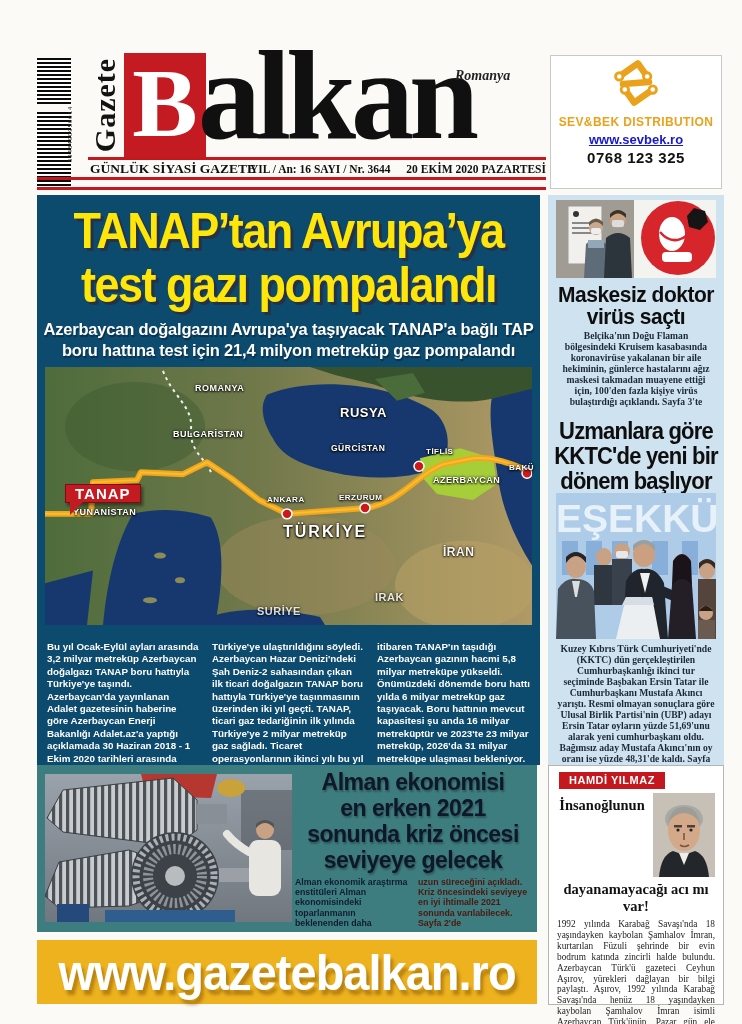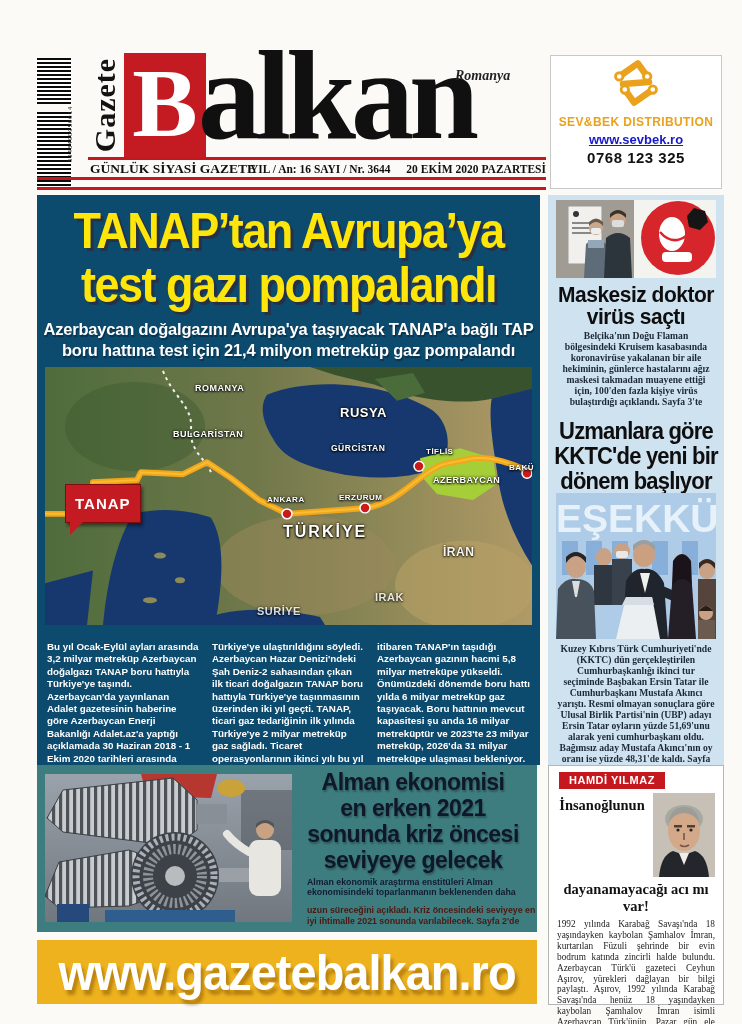--- a/index.html
+++ b/index.html
@@ -39,21 +39,21 @@
       letter-spacing:-1.5px;line-height:50px;transform:scaleY(1.12);transform-origin:top;
       text-shadow:3px 3px 0 rgba(90,0,0,.35);}
   .lh1{top:8px;} .lh2{top:62px;}
   .lsub{position:absolute;top:124px;width:100%;text-align:center;color:#fff;font-weight:bold;
         font-size:16.5px;line-height:21px;letter-spacing:-0.2px;text-shadow:1px 2px 1px rgba(0,0,0,.35);}
   .map{position:absolute;left:8px;top:172px;width:487px;height:258px;box-shadow:inset 0 0 6px rgba(0,0,0,.4);}
   .map svg{position:absolute;left:0;top:0;}
   .mlbl{position:absolute;color:#fff;font-weight:bold;font-size:9px;letter-spacing:0.5px;white-space:nowrap;
         text-shadow:0 1px 2px #000,0 0 3px #000;}
   .tanap-tag{position:absolute;left:20px;top:117px;background:#c41a21;border:1px solid #7e0c10;color:#fff;
-        font-weight:bold;font-size:15px;letter-spacing:1px;padding:10px 9px;box-shadow:2px 3px 3px rgba(0,0,0,.45);}
+        font-weight:bold;font-size:15px;letter-spacing:1px;padding:0 9px;box-shadow:2px 3px 3px rgba(0,0,0,.45);}
   .tanap-tag:after{content:"";position:absolute;left:4px;bottom:-13px;border:8px solid transparent;border-top-color:#c41a21;border-left-color:#c41a21;}
   .lead-cols{position:absolute;left:10px;top:446px;width:483px;display:flex;gap:12px;}
   .lcol{flex:1;color:#fff;font-weight:bold;font-size:9.8px;line-height:12.4px;}
 
   
   .sidebar{left:548px;top:195px;width:176px;height:570px;background:#cfe2f0;}
   .s-photo1{position:absolute;left:8px;top:5px;width:160px;height:78px;overflow:hidden;}
   .s-head1{position:absolute;left:0;top:88px;width:100%;text-align:center;font-weight:bold;font-size:21px;
            line-height:21px;color:#0e0e0e;letter-spacing:-0.5px;transform:scaleY(1.05);transform-origin:top;}
   .s-body{position:absolute;left:9px;right:9px;font-family:Liberation Serif, serif;font-weight:bold;
@@ -65,21 +65,21 @@
   .s2-banner{position:absolute;left:0;top:4px;width:200px;font-weight:bold;font-size:39px;color:#e6f1fa;
              letter-spacing:0;white-space:nowrap;}
   .s-photo2 svg{position:absolute;left:0;top:0;}
   .s-body2{top:448px;}
 
   
   .econ{left:37px;top:765px;width:500px;height:167px;background:#3e7d7f;}
   .e-photo{position:absolute;left:8px;top:9px;width:247px;height:148px;overflow:hidden;}
   .e-head{position:absolute;left:256px;top:4px;width:240px;text-align:center;color:#0f172a;font-weight:bold;
           font-size:23px;line-height:26px;letter-spacing:-0.5px;text-shadow:1px 2px 2px rgba(0,0,0,.3);}
-  .e-cols{position:absolute;left:270px;top:112px;width:238px;display:flex;gap:8px;flex-direction:column;}
+  .e-cols{position:absolute;left:258px;top:112px;width:238px;display:flex;gap:8px;}
   .ecol{flex:1;font-weight:bold;font-size:8.8px;line-height:10.2px;}
   .ecol1{color:#101c33;} .ecol2{color:#4d180f;}
 
   
   .webbanner{left:37px;top:940px;width:500px;height:64px;background:#edb21e;display:flex;align-items:center;justify-content:center;cursor:pointer;}
   .web-text{color:#fff;font-weight:bold;font-size:47px;letter-spacing:-1px;transform:scaleY(1.08);
             text-shadow:3px 4px 3px rgba(120,70,0,.45);}
 
   
   .colbox{left:548px;top:765px;width:176px;height:240px;background:#fff;border:1px solid #b5b5b5;box-sizing:border-box;padding:6px 8px;}

